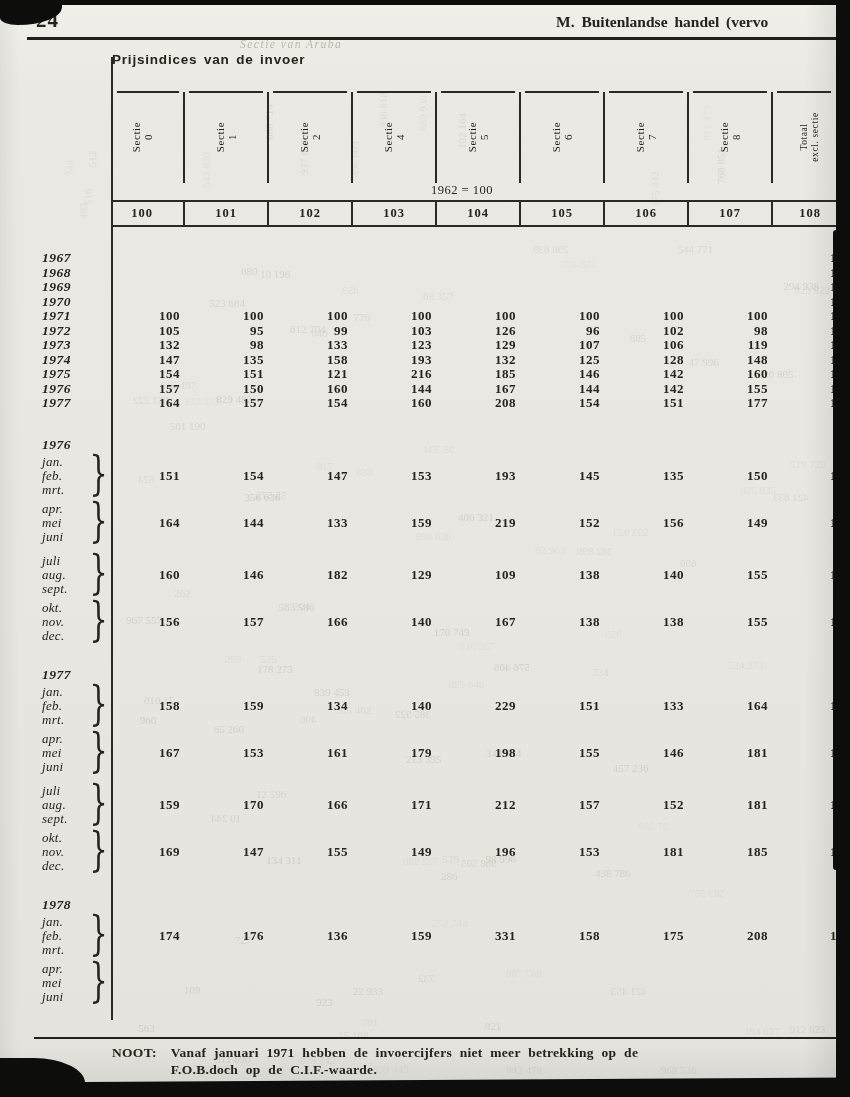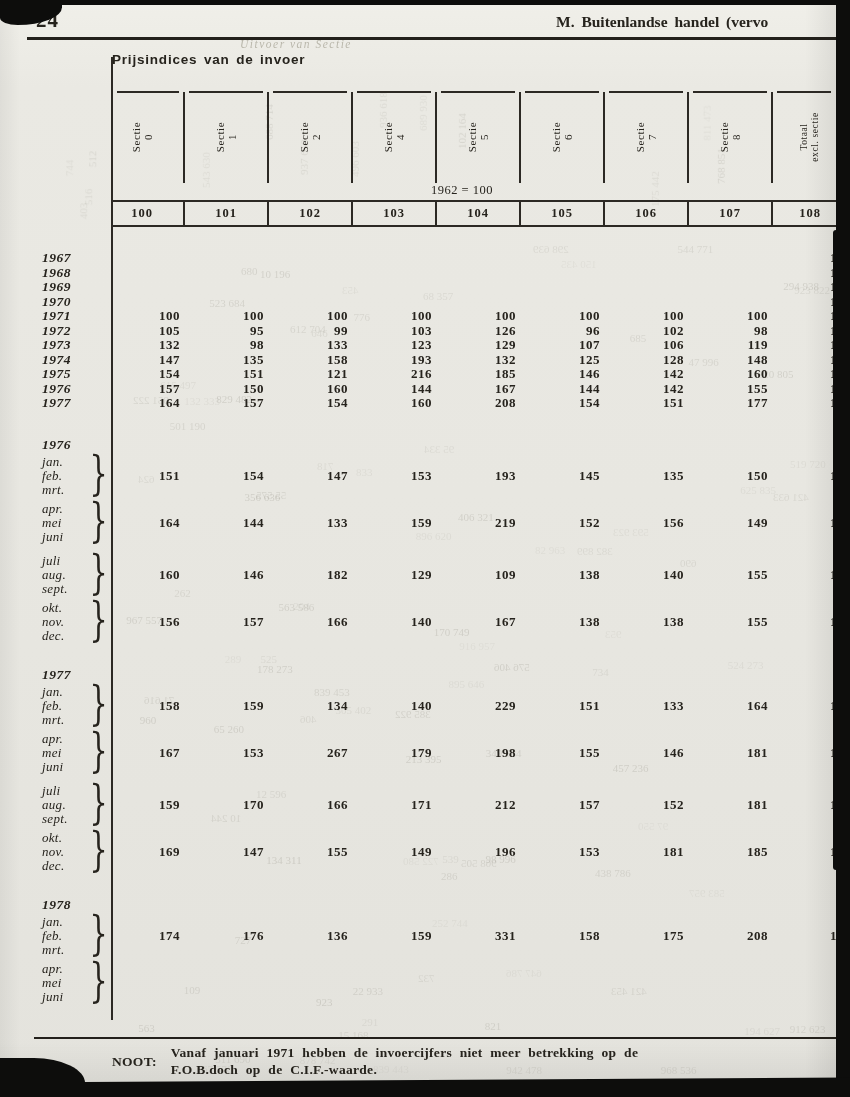--- a/index.html
+++ b/index.html
@@ -40,21 +40,21 @@
   .trow{display:grid;grid-template-columns:112px repeat(8,84px) 52px;}
   .stub{padding-left:42px;white-space:nowrap;}
   .ylabel{font:700 13.5px "Liberation Serif",serif;font-style:italic;letter-spacing:0.5px;}
   .mlabel{font:400 13px "Liberation Serif",serif;font-style:italic;letter-spacing:0.3px;}
   .val{text-align:right;padding-right:16px;font:700 13px "Liberation Serif",serif;letter-spacing:0.5px;}
   .fragc{padding-left:46px;font:700 13px "Liberation Serif",serif;}
   .mgroup{position:relative;}
   .brace{position:absolute;left:84px;top:50%;transform:translateY(-53%) scaleX(0.62);font:400 46px "DejaVu Serif",serif;color:#26231d;}
   .sgap{width:100%;}
 
-  .footnote{position:absolute;left:112px;top:1045px;display:flex;gap:14px;font:700 13.5px "Liberation Serif",serif;letter-spacing:0.3px;align-items:center;}
+  .footnote{position:absolute;left:112px;top:1045px;display:flex;gap:14px;font:700 13.5px "Liberation Serif",serif;letter-spacing:0.3px;}
   .footnote .fl{word-spacing:4px;line-height:16.5px;}
 
   .edges{position:absolute;inset:0;z-index:6;pointer-events:none;}
   .edge-top{position:absolute;left:0;top:0;width:850px;height:5px;background:#0d0d0c;}
   .edge-tl{position:absolute;left:0;top:0;width:62px;height:25px;background:#0d0d0c;border-radius:0 0 75% 30%;}
   .edge-right{position:absolute;left:836px;top:0;width:14px;height:1097px;background:#0d0d0c;}
   .edge-right2{position:absolute;left:833px;top:230px;width:6px;height:640px;background:#0d0d0c;border-radius:5px;}
   .edge-bottom{position:absolute;left:-5px;top:1080px;width:862px;height:22px;background:#0d0d0c;transform:rotate(-0.35deg);}
   .edge-bl{position:absolute;left:0;top:1058px;width:85px;height:42px;background:#0d0d0c;border-radius:0 60% 0 0;}
 </style>
@@ -162,21 +162,21 @@
       <span style="left: 61.1977px; top: 161.822px; opacity: 0.1; transform: rotate(-90deg);">744</span>
       <span style="left: 80.3783px; top: 191.004px; opacity: 0.12; transform: rotate(-90deg);">516</span>
       <span style="left: 74.8032px; top: 205.457px; opacity: 0.12; transform: rotate(-90deg);">403</span>
       <span style="left: 215.169px; top: 1053.09px; opacity: 0.14;">311 690</span>
       <span style="left: 372.963px; top: 1062.57px; opacity: 0.07;">839 443</span>
       <span style="left: 660.694px; top: 1064.2px; opacity: 0.14;">968 536</span>
       <span style="left: 299.708px; top: 1054.1px; opacity: 0.1;">878 742</span>
       <span style="left: 506.306px; top: 1064.07px; opacity: 0.12;">942 478</span>
       <span style="left: 196.538px; top: 1062.61px; opacity: 0.11;">667 576</span>
     </div>
-  <div class="ghost-title">Uitvoer van Sectie</div>
+  <div class="ghost-title">Sectie van Aruba</div>
 
   <div class="layer content">
     <div class="pageno">24</div>
     <div class="hdr-right">M.  Buitenlandse handel (vervo</div>
     <div class="hdr-rule"></div>
 
     <div class="tbl-title">Prijsindices van de invoer</div>
     <div class="base-note">1962 = 100</div>
 
     <div id="header-layer">
@@ -502,21 +502,21 @@
           <span class="brace">}</span>
         </div>
         <div class="mgroup" style="margin-top: 5px;">
           <div class="trow" style="height: 14px; line-height: 14px;">
             <div class="stub"><span class="mlabel">apr.</span></div>
           </div>
           <div class="trow" style="height: 14px; line-height: 14px;">
             <div class="stub"><span class="mlabel">mei</span></div>
             <div class="val">167</div>
             <div class="val">153</div>
-            <div class="val">267</div>
+            <div class="val">161</div>
             <div class="val">179</div>
             <div class="val">198</div>
             <div class="val">155</div>
             <div class="val">146</div>
             <div class="val">181</div>
             <div class="fragc">1</div>
           </div>
           <div class="trow" style="height: 14px; line-height: 14px;">
             <div class="stub"><span class="mlabel">juni</span></div>
           </div>

